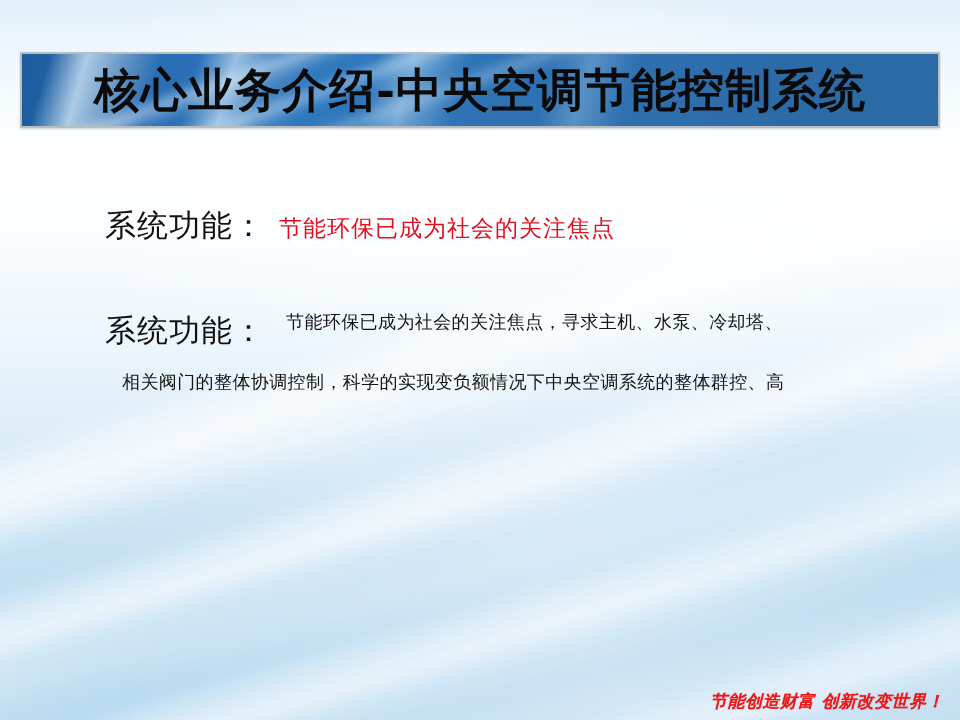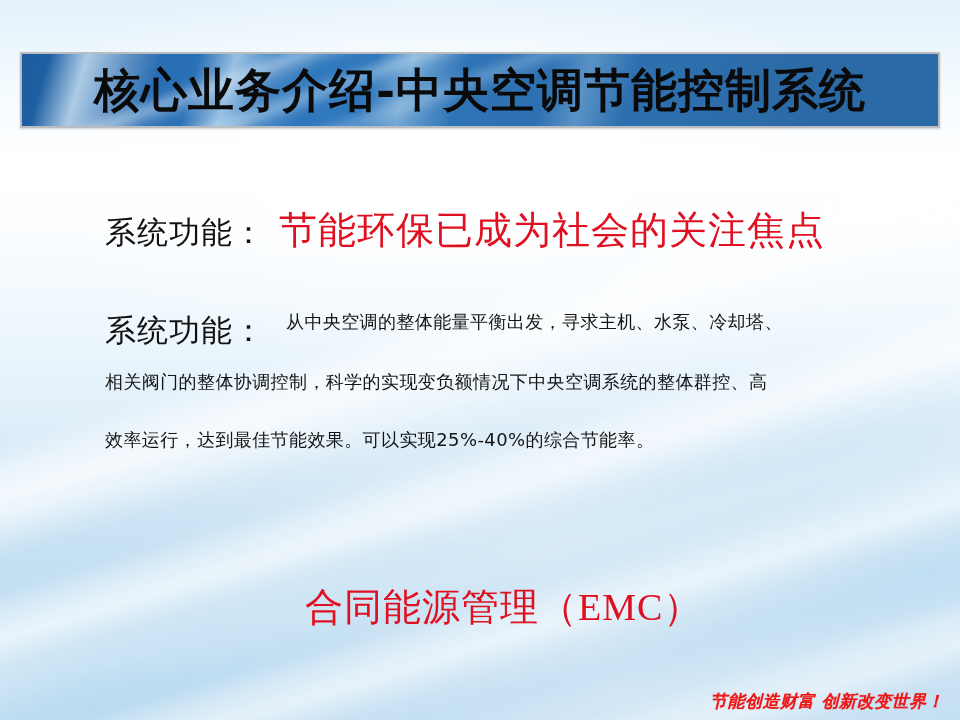--- a/index.html
+++ b/index.html
@@ -168,38 +168,38 @@
     position: absolute;
     white-space: nowrap;
   }
   .label-big {
     font-family: "DejaVu Serif", "Liberation Serif", serif;
     font-size: 31px;
     color: #111111;
     letter-spacing: 1px;
   }
   .value-red-big {
-    font-family: Liberation Serif, serif;
-    font-size: 38px;
+    font-family: Liberation Sans, sans-serif;
+    font-size: 23px;
     color: #e01020;
     letter-spacing: 1px;
   }
   .body-small {
     font-family: "DejaVu Sans", "Liberation Sans", sans-serif;
     font-size: 18px;
     color: #141414;
     letter-spacing: 0.4px;
   }
 
   #row-background { left: 105px; top: 205px; }
   #row-background .value-red-big { margin-left: 14px; }
 
   #row-function-label { left: 105px; top: 310px; }
   #row-function-line1 { left: 286px; top: 310px; }
-  #row-function-line2 { left: 105px; top: 370px; }
+  #row-function-line2 { left: 122px; top: 370px; }
   #row-function-line3 { left: 105px; top: 428px; }
 
   #row-mode { left: 105px; top: 491px; }
   #row-mode .value-red-big { margin-left: 42px; }
   #row-mode-emc { left: 305px; top: 582px; }
 
   
   #footer-slogan {
     position: absolute;
     right: 16px;
@@ -231,28 +231,22 @@
   </div>
 
   <div class="row" id="row-background">
     <span class="label-big">系统功能：</span><span class="value-red-big">节能环保已成为社会的关注焦点</span>
   </div>
 
   <div class="row" id="row-function-label">
     <span class="label-big">系统功能：</span>
   </div>
   <div class="row" id="row-function-line1">
-    <span class="body-small">从中央空调的整体能量平衡出发，寻求主机、水泵、冷却塔、</span>
+    <span class="body-small">节能环保已成为社会的关注焦点，寻求主机、水泵、冷却塔、</span>
   </div>
   <div class="row" id="row-function-line2">
     <span class="body-small">相关阀门的整体协调控制，科学的实现变负额情况下中央空调系统的整体群控、高</span>
   </div>
-  <div class="row" id="row-function-line3">
-    <span class="body-small">效率运行，达到最佳节能效果。可以实现25%-40%的综合节能率。</span>
-  </div>
-
-  <div class="row" id="row-mode-emc">
-    <span class="value-red-big">合同能源管理（EMC）</span>
-  </div>
+
 
   <div id="footer-slogan">节能创造财富 创新改变世界！</div>
 
 </div>
 
 </body></html>

